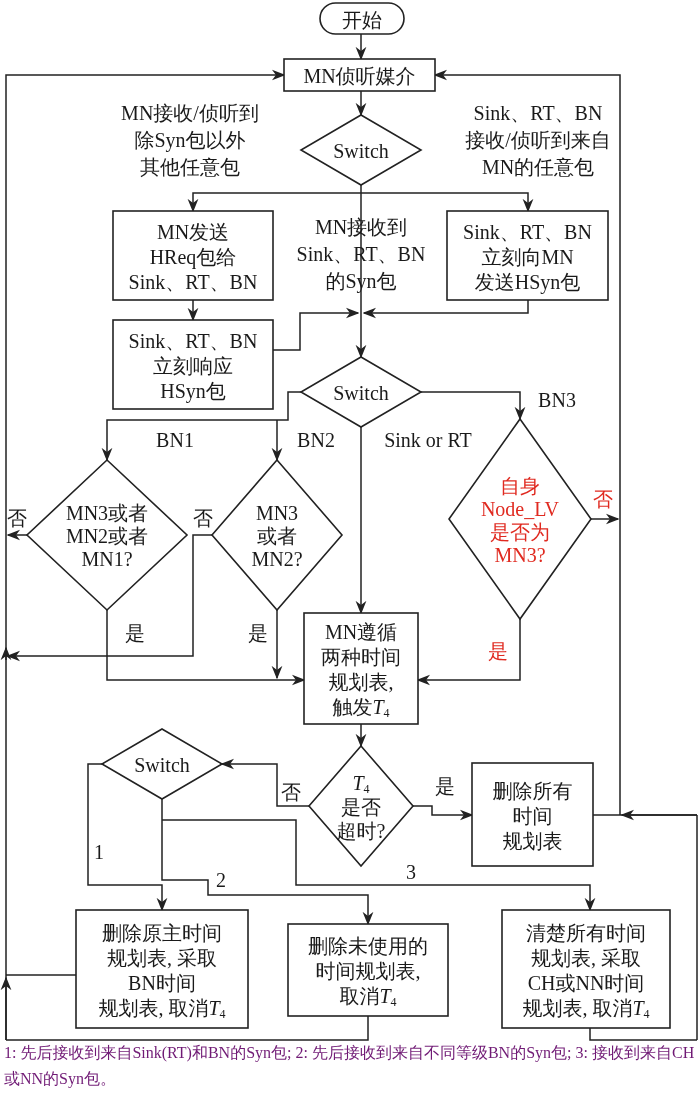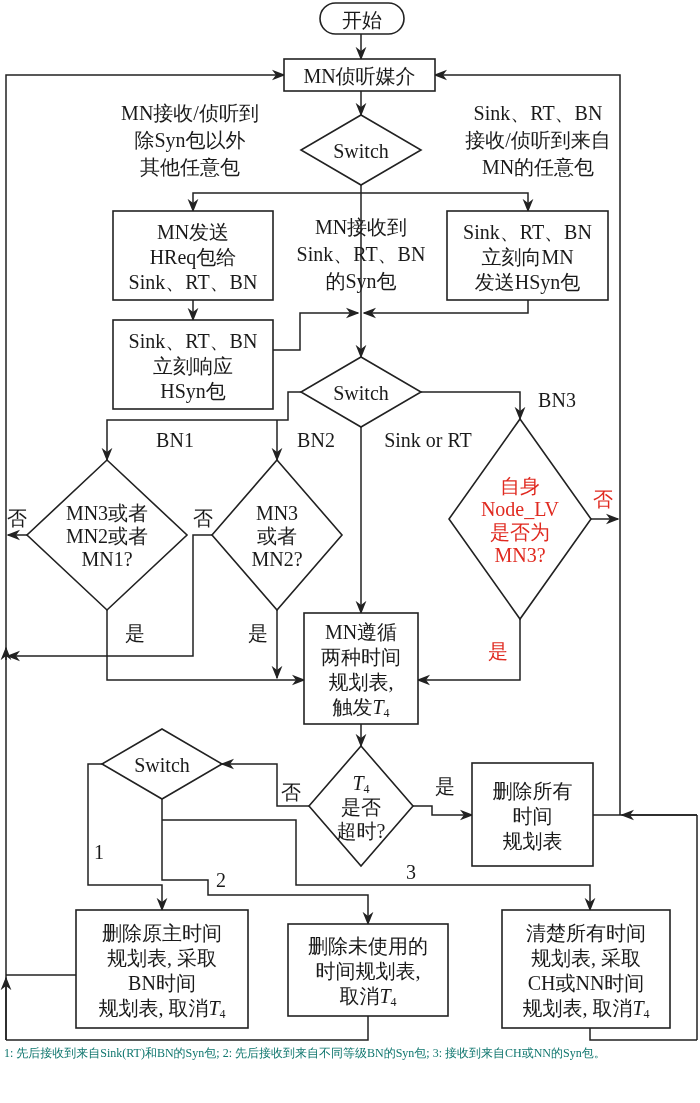--- a/index.html
+++ b/index.html
@@ -5,21 +5,21 @@
   html, body { margin: 0; padding: 0; background: #ffffff; }
   body { width: 700px; height: 1103px; overflow: hidden; position: relative; }
   #canvas { position: absolute; left: 0; top: 0; }
   svg text { font-family: "Liberation Serif", "DejaVu Serif", serif; fill: #1a1a1a; font-size: 20px; }
   svg text.red { fill: #e02a20; }
   .shape { fill: #ffffff; stroke: #222222; stroke-width: 1.6; }
   .line { fill: none; stroke: #222222; stroke-width: 1.5; }
   #footnote {
     position: absolute; left: 4px; top: 1040px; width: 696px;
     font-family: "Liberation Serif", "DejaVu Serif", serif;
-    font-size: 12px; line-height: 26px; color: #0f766e;
+    font-size: 16px; line-height: 26px; color: #701a75;
   }
 </style>
 </head>
 <body>
 
 <svg id="canvas" width="700" height="1103" viewBox="0 0 700 1103">
   <defs>
     <marker id="arr" viewBox="0 0 10 10" refX="9" refY="5" markerWidth="9" markerHeight="9" orient="auto-start-reverse">
       <path d="M0,1 L10,5 L0,9 L3,5 Z" fill="#222222"></path>
     </marker>

